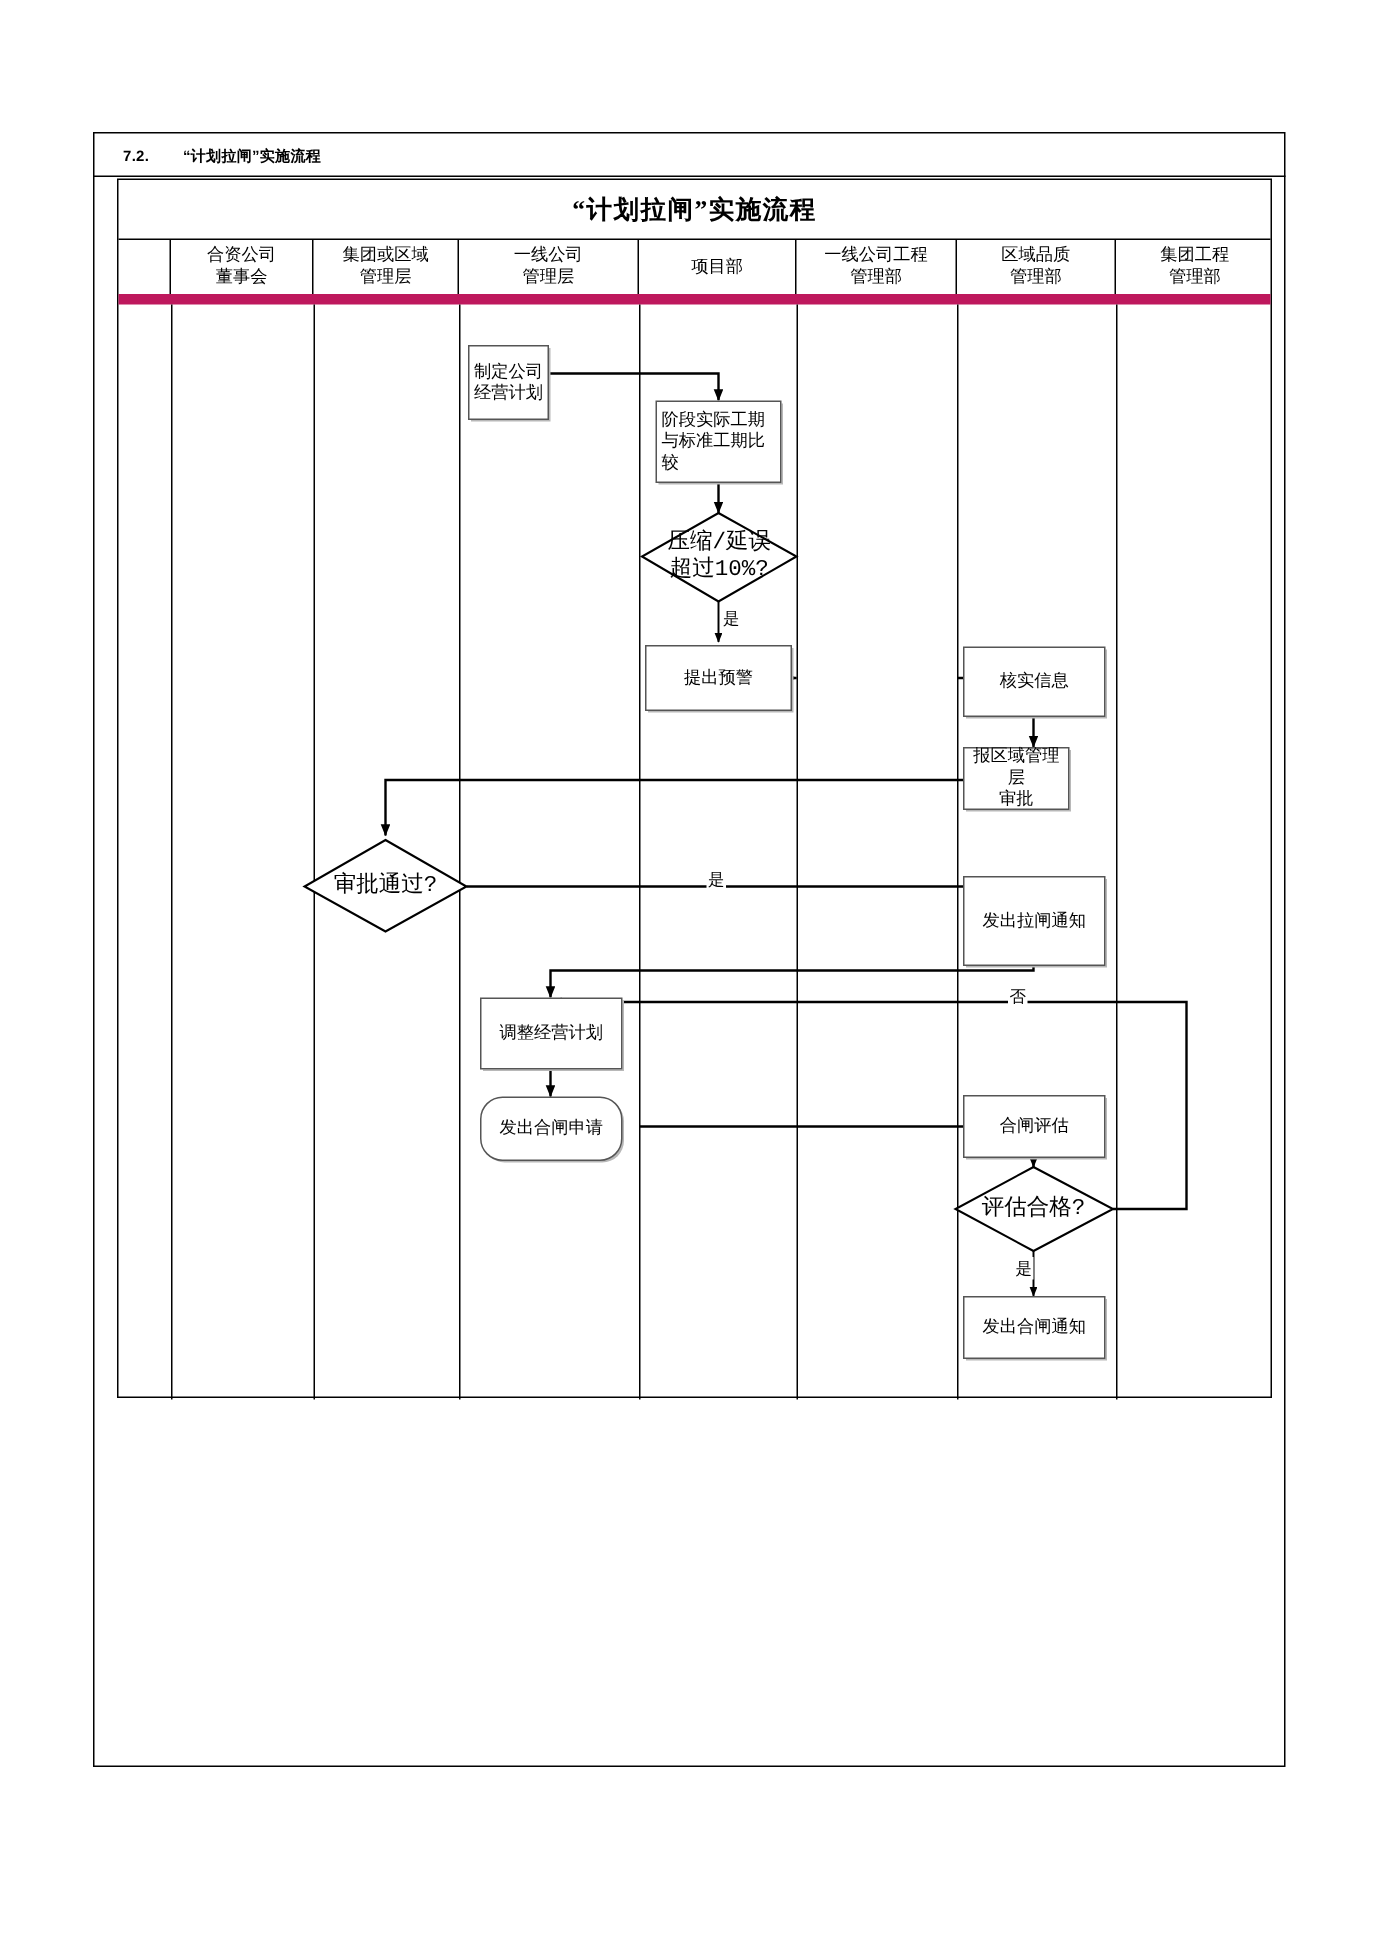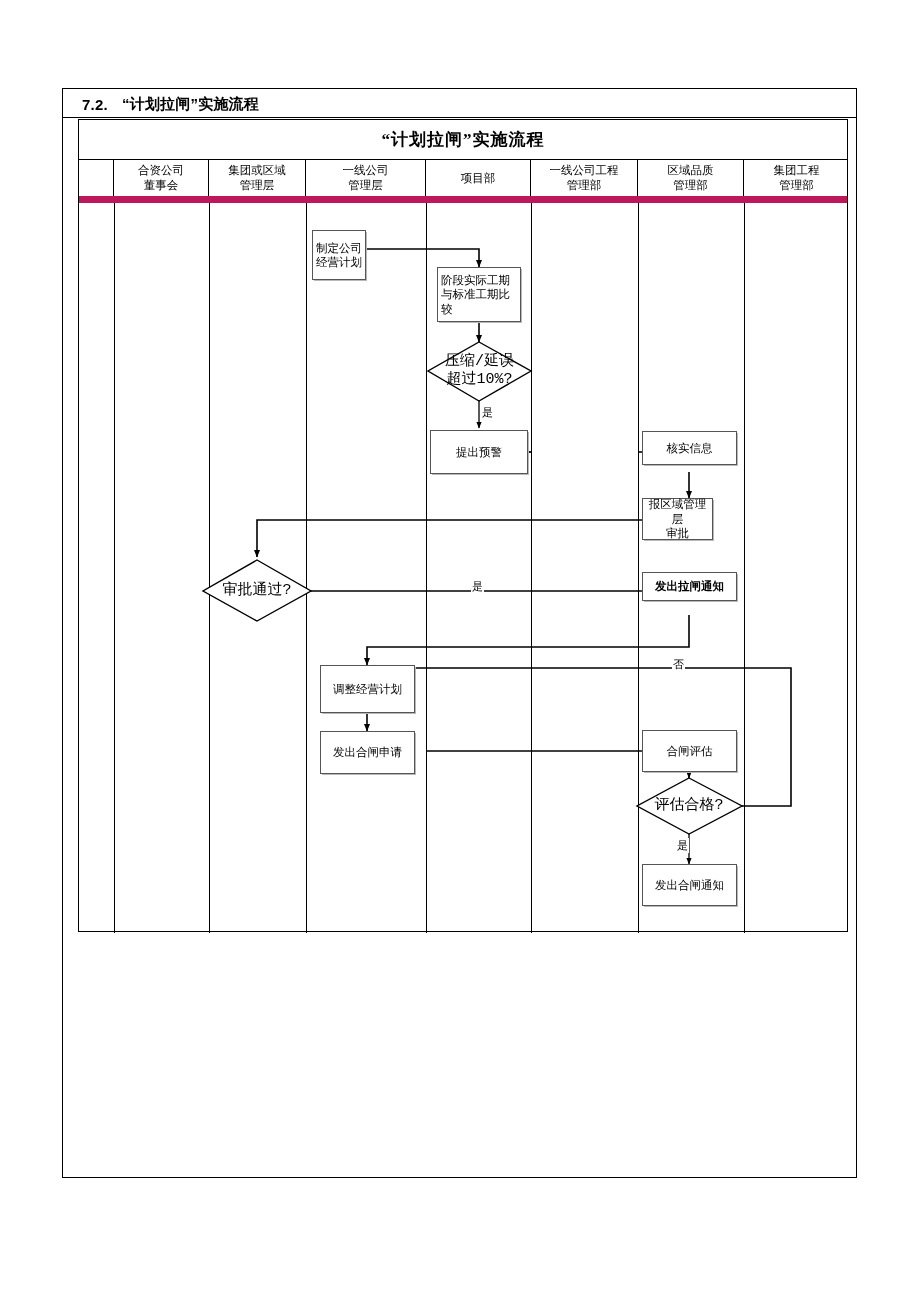--- a/index.html
+++ b/index.html
@@ -9,21 +9,21 @@
     color:#000;
   }
   
   #page-frame{
     position:absolute;left:62px;top:88px;width:795px;height:1090px;
     border:1px solid #000;box-sizing:border-box;
   }
   #section-heading{
     position:absolute;left:82px;top:93px;width:400px;height:22px;
     font-family:"Liberation Sans","DejaVu Sans",sans-serif;
-    font-weight:bold;font-size:15px;letter-spacing:0.2px;
+    font-weight:bold;font-size:10px;letter-spacing:0.2px;
     display:flex;align-items:center;white-space:nowrap;
   }
   #section-heading .num{display:inline-block;width:40px;}
   #heading-rule{
     position:absolute;left:62px;top:117px;width:795px;height:1px;background:#000;
   }
 
   
   #flow-table{
     position:absolute;left:78px;top:119px;width:770px;height:813px;
@@ -181,42 +181,42 @@
   <div class="diamond-text" style="left:349px;top:232px;width:103px;height:38px;">
     <span><span>压缩/延误</span><br><span>超过10%?</span></span>
   </div>
   <div class="dlabel" style="left:402px;top:285px;">是</div>
 
   <div class="node" style="left:351px;top:310px;width:98px;height:44px;">
     <span>提出预警</span>
   </div>
 
 
-  <div class="node" style="left:563px;top:311px;width:95px;height:34px;">
+  <div class="node" style="left:563px;top:311px;width:95px;height:47px;">
     <span>核实信息</span>
   </div>
 
   <div class="node" style="left:563px;top:378px;width:71px;height:42px;">
     <span><span>报区域管理层</span><br><span>审批</span></span>
   </div>
 
   <div class="diamond-text" style="left:128px;top:458px;width:100px;height:26px;">
     <span>审批通过?</span>
   </div>
   <div class="dlabel" style="left:392px;top:459px;">是</div>
 
-  <div class="node" style="left:563px;top:452px;width:95px;height:29px;font-weight:bold;">
+  <div class="node" style="left:563px;top:464px;width:95px;height:60px;">
     <span>发出拉闸通知</span>
   </div>
 
   <div class="node" style="left:241px;top:545px;width:95px;height:48px;">
     <span>调整经营计划</span>
   </div>
 
-  <div class="node" style="left:241px;top:611px;width:95px;height:43px;">
+  <div class="node" style="left:241px;top:611px;width:95px;height:43px;border-radius:15px;">
     <span>发出合闸申请</span>
   </div>
 
   <div class="node" style="left:563px;top:610px;width:95px;height:42px;">
     <span>合闸评估</span>
   </div>
 
   <div class="diamond-text" style="left:559px;top:673px;width:102px;height:26px;justify-content:center;">
     <span>评估合格?</span>
   </div>

